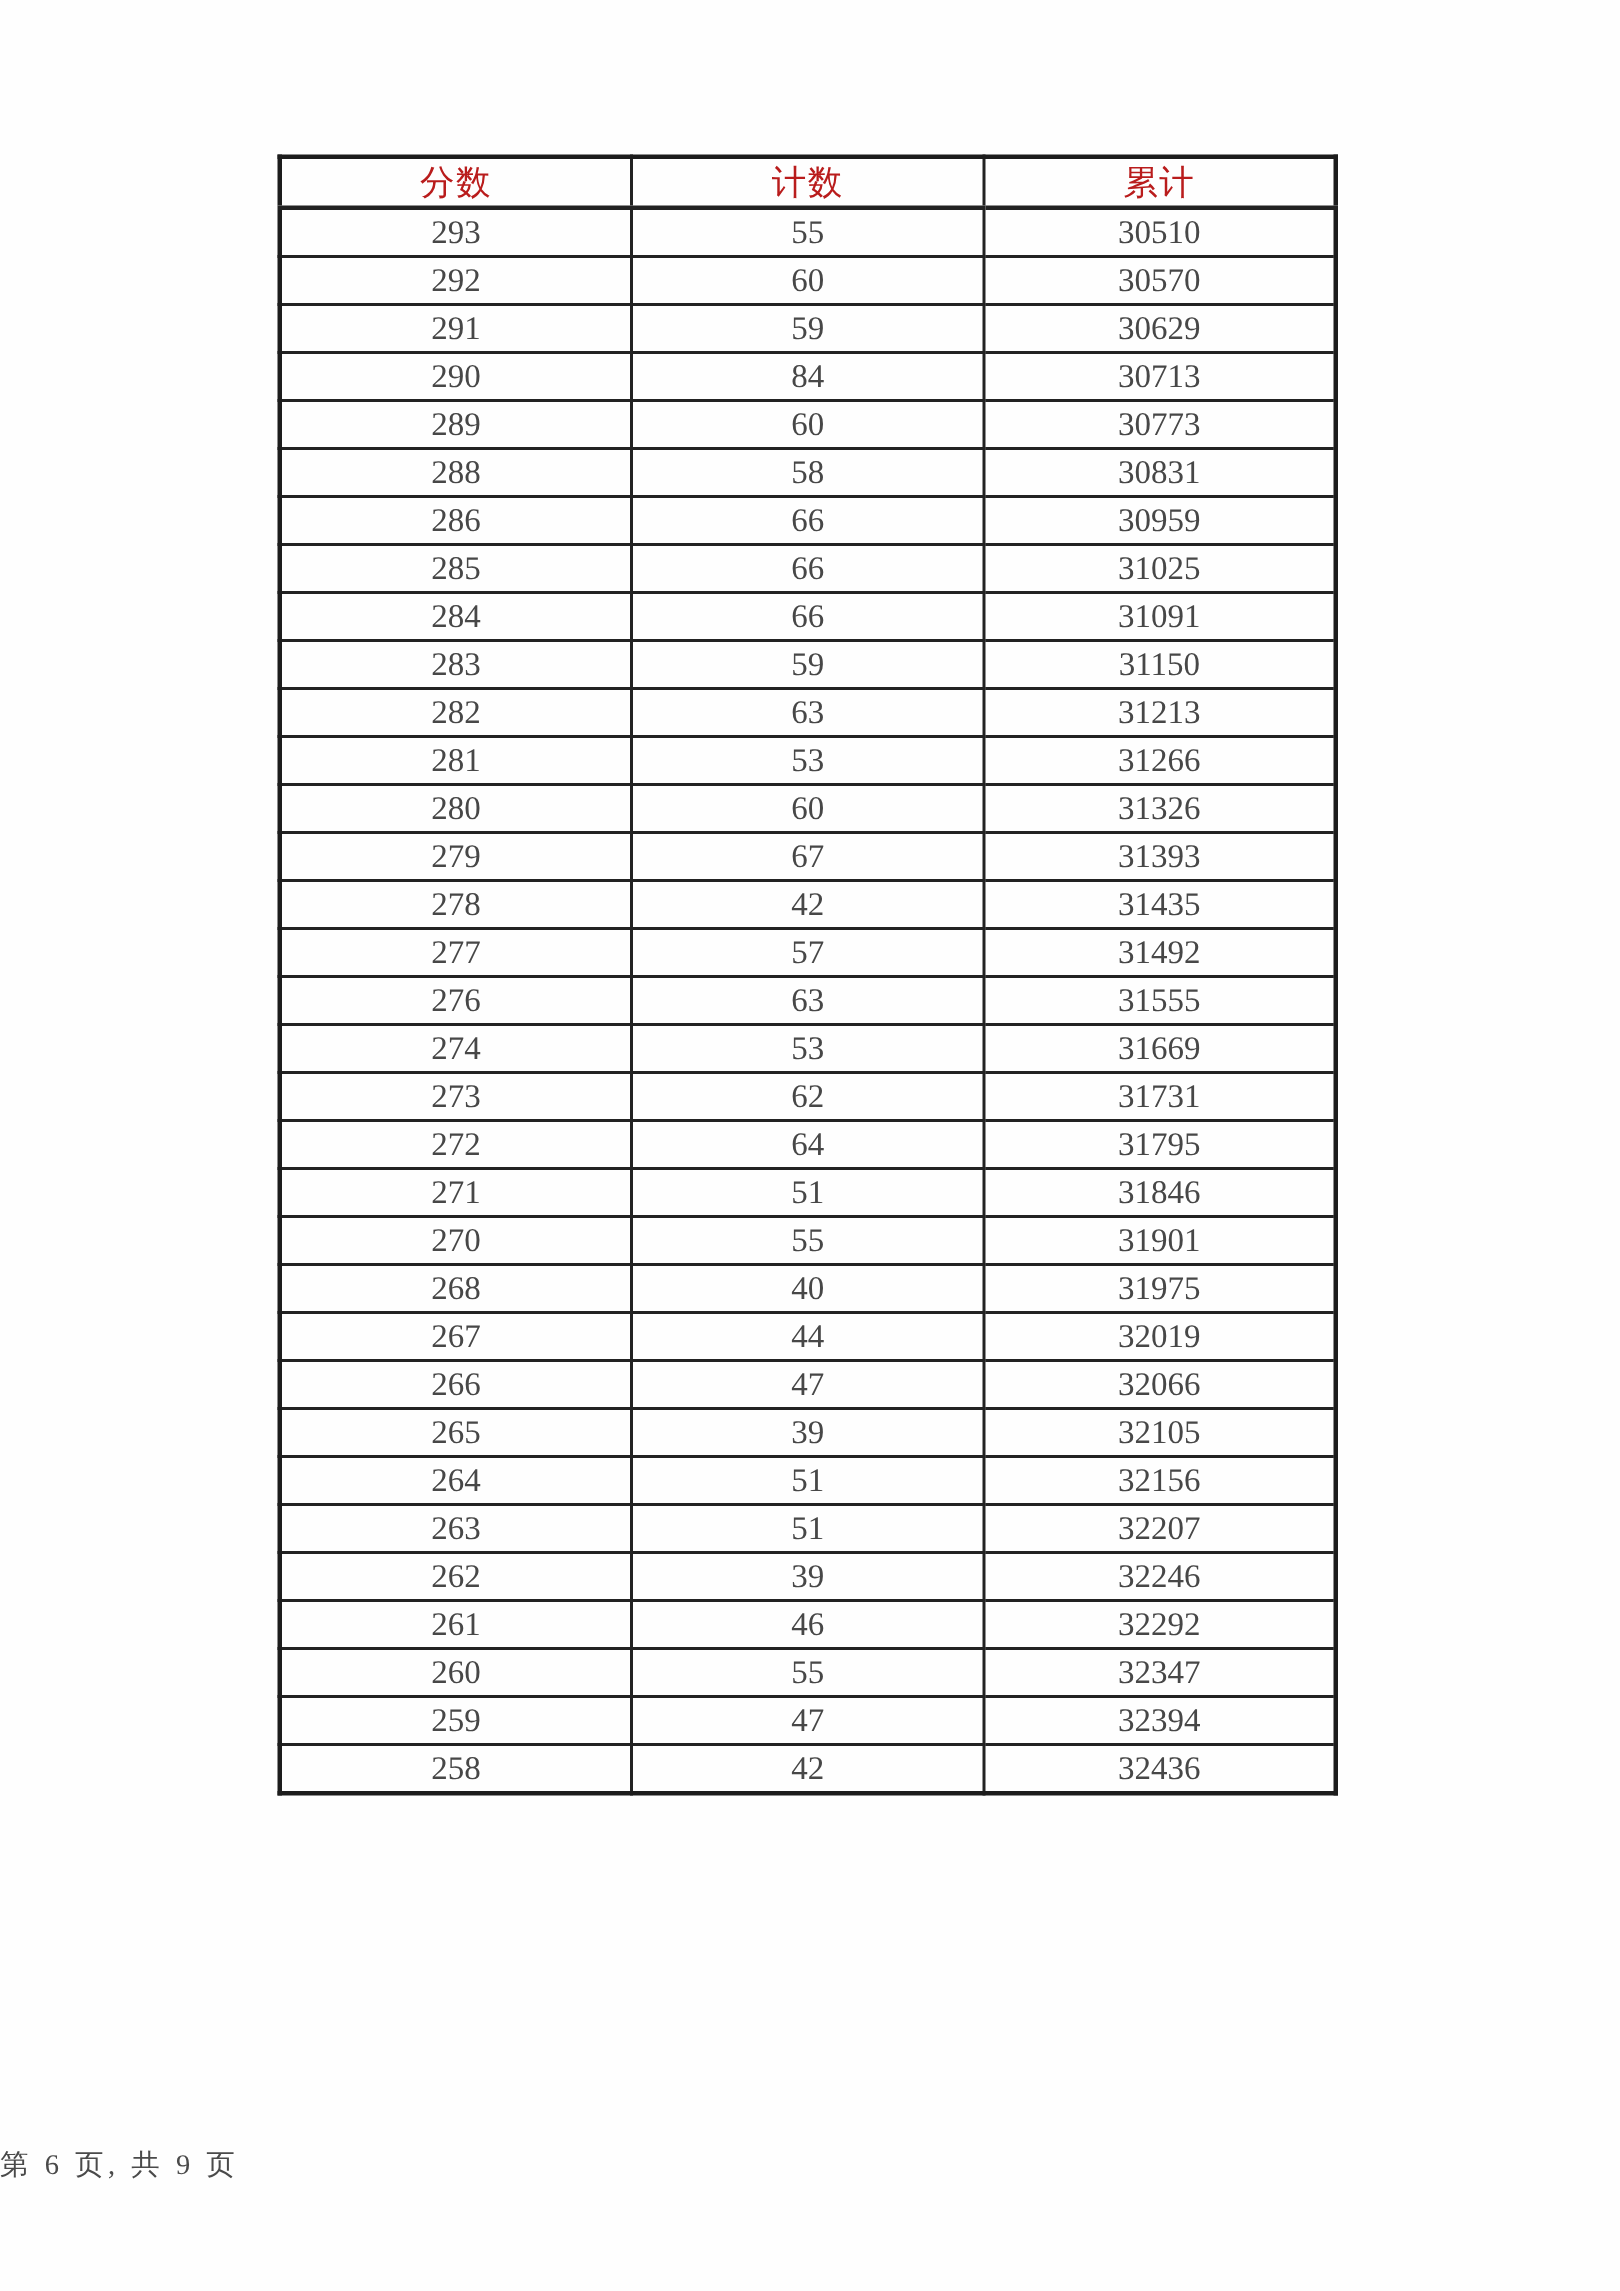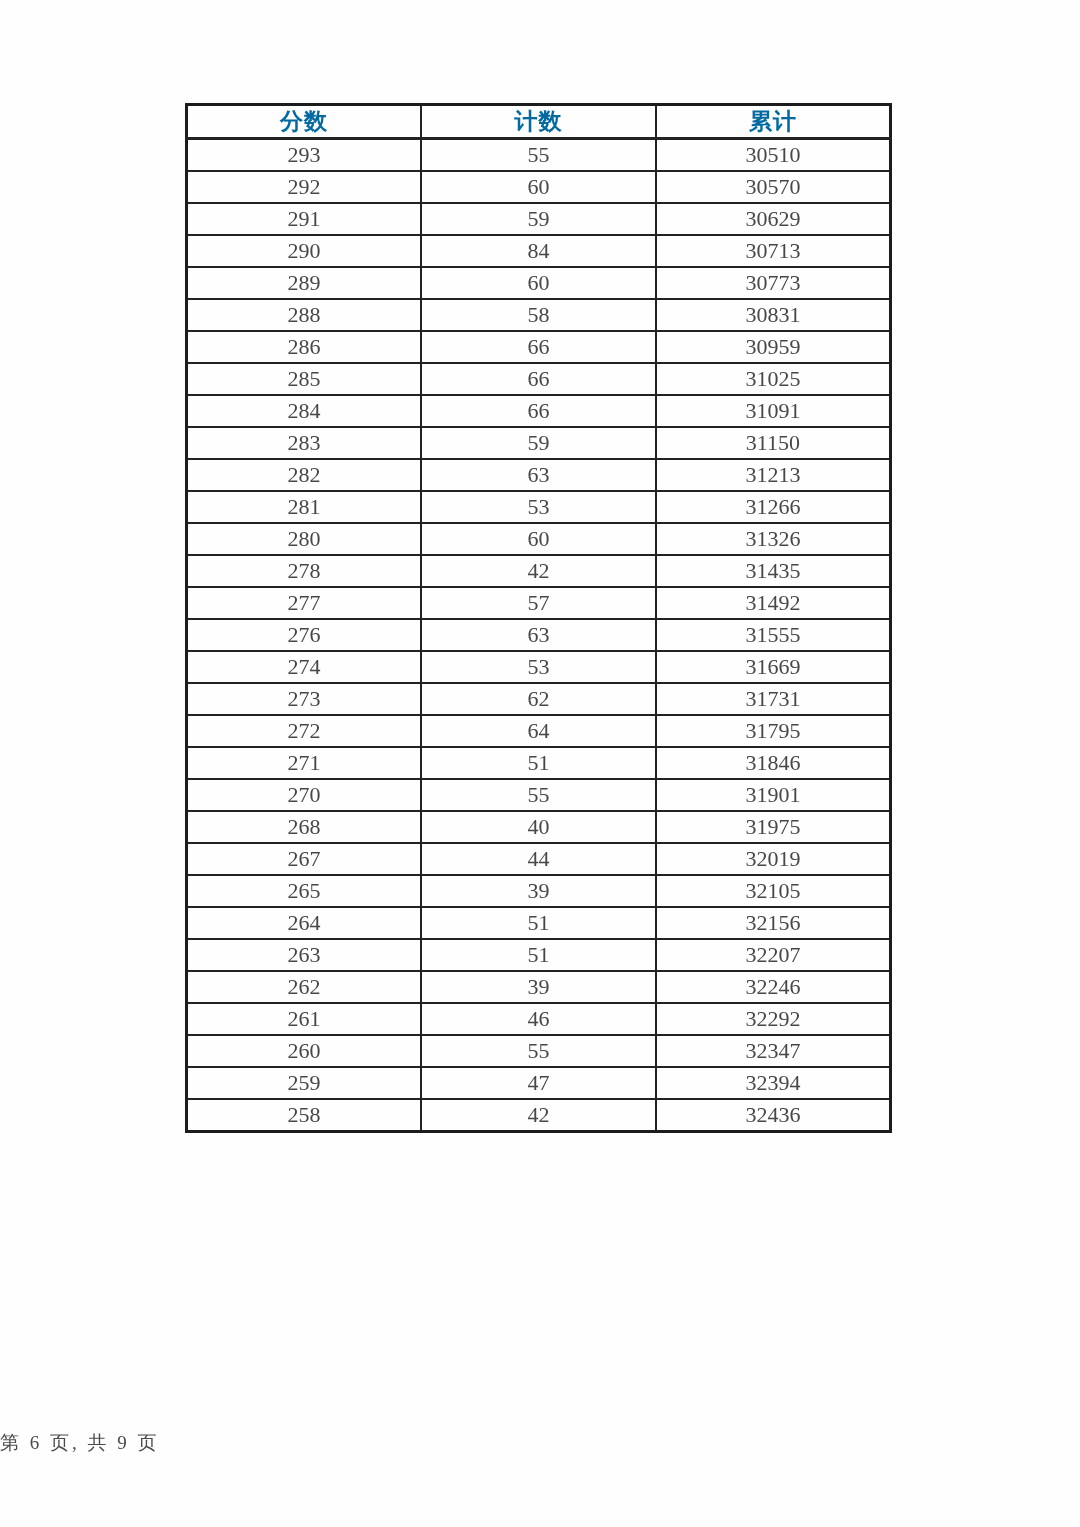--- a/index.html
+++ b/index.html
@@ -30,22 +30,22 @@
     height: 30px;
     padding: 0;
     text-align: center;
     vertical-align: middle;
     box-sizing: content-box;
     overflow: hidden;
     white-space: nowrap;
   }
   .score-table th {
     font-size: 23px;
-    font-weight: bold;
-    color: #0369a1;
+    font-weight: normal;
+    color: #b91c1c;
     letter-spacing: 1px;
     border-bottom-width: 3px;
   }
   .score-table td {
     font-size: 22px;
     font-weight: normal;
     color: #474747;
   }
   .page-footer {
     position: absolute;
@@ -132,20 +132,25 @@
           <td>281</td>
           <td>53</td>
           <td>31266</td>
         </tr>
         <tr>
           <td>280</td>
           <td>60</td>
           <td>31326</td>
         </tr>
         <tr>
+          <td>279</td>
+          <td>67</td>
+          <td>31393</td>
+        </tr>
+        <tr>
           <td>278</td>
           <td>42</td>
           <td>31435</td>
         </tr>
         <tr>
           <td>277</td>
           <td>57</td>
           <td>31492</td>
         </tr>
         <tr>
@@ -182,20 +187,25 @@
           <td>268</td>
           <td>40</td>
           <td>31975</td>
         </tr>
         <tr>
           <td>267</td>
           <td>44</td>
           <td>32019</td>
         </tr>
         <tr>
+          <td>266</td>
+          <td>47</td>
+          <td>32066</td>
+        </tr>
+        <tr>
           <td>265</td>
           <td>39</td>
           <td>32105</td>
         </tr>
         <tr>
           <td>264</td>
           <td>51</td>
           <td>32156</td>
         </tr>
         <tr>

